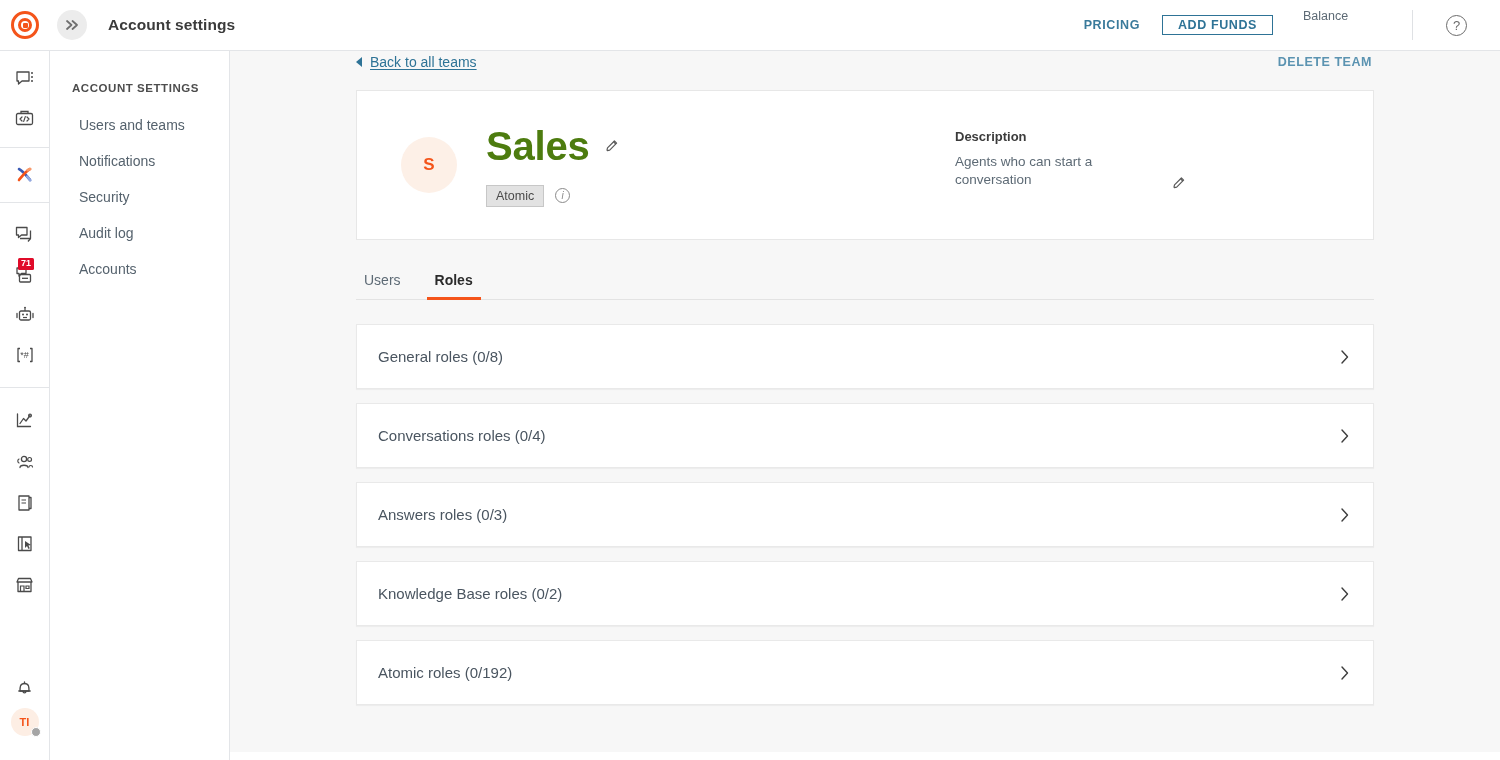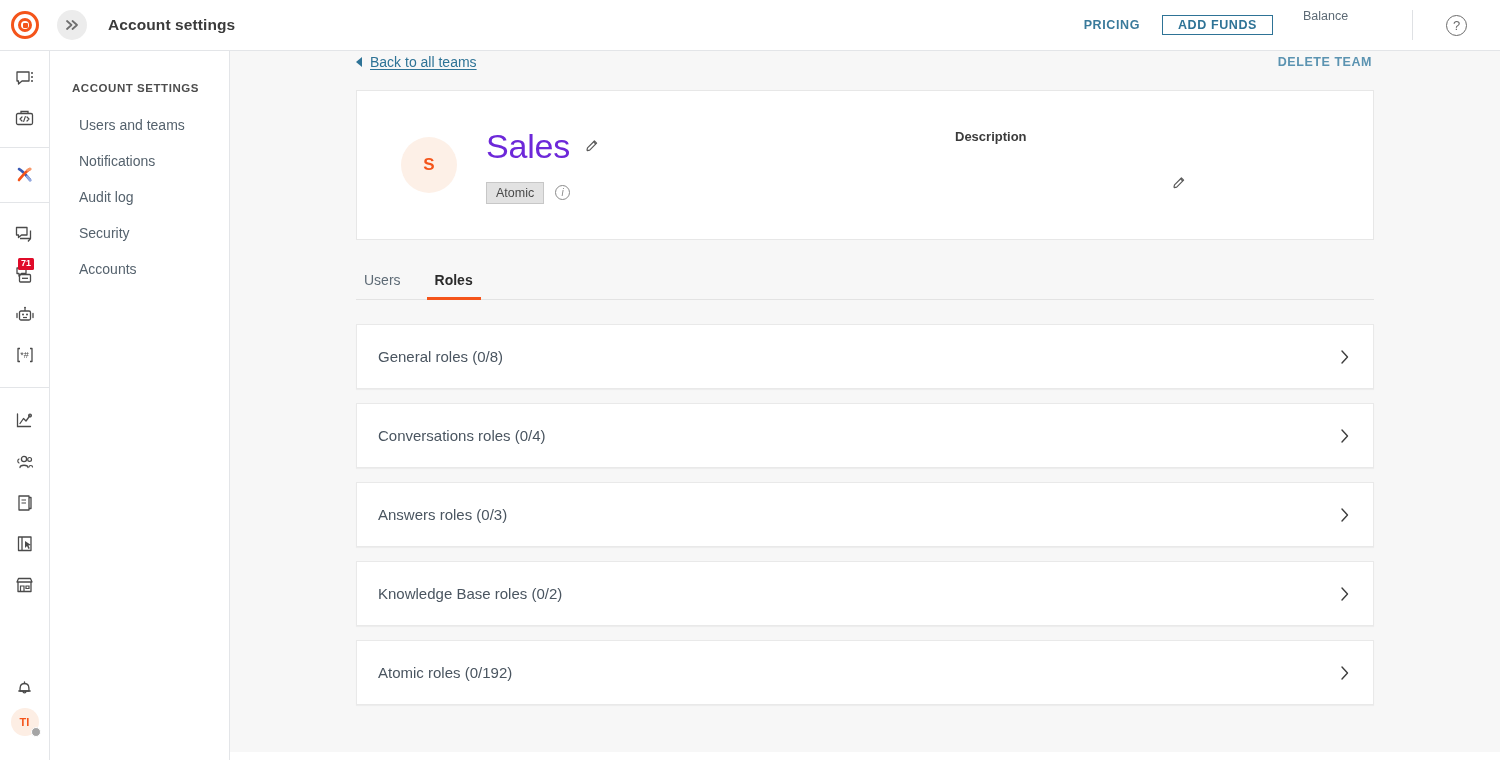--- a/index.html
+++ b/index.html
@@ -177,21 +177,21 @@
   .team-avatar {
     width: 56px; height: 56px; border-radius: 50%;
     background: #fdf0e7; color: #f4541a;
     font-size: 17px; font-weight: bold;
     display: flex; align-items: center; justify-content: center;
     margin-left: 44px; flex: none;
   }
   .team-info { margin-left: 29px; }
   .team-title-row { display: flex; align-items: center; }
   .team-title {
-    font-size: 34px; font-weight: normal; color: #6d28d9;
+    font-size: 40px; font-weight: bold; color: #4d7c0f;
     letter-spacing: -.2px;
   }
   .pencil { margin-left: 14px; cursor: pointer; display: block; }
   .chip-row { display: flex; align-items: center; margin-top: 16px; }
   .chip {
     background: #e2e2e2; border: 1px solid #c7c7c7;
     color: #4a4a4a; font-size: 12.5px;
     padding: 3px 9px;
   }
   .info-icon {
@@ -410,22 +410,22 @@
       <span>TI</span>
       <span class="status-dot"></span>
     </div>
   </div>
 </div>
 
 <div class="settings-nav">
   <div class="settings-heading">ACCOUNT SETTINGS</div>
   <div class="settings-item">Users and teams</div>
   <div class="settings-item">Notifications</div>
+  <div class="settings-item">Security</div>
   <div class="settings-item">Audit log</div>
-  <div class="settings-item">Security</div>
   <div class="settings-item">Accounts</div>
 </div>
 
 <div class="main">
 
   <div class="crumb-row">
     <div class="back-link">
       <span class="back-arrow"></span>
       <span class="back-text">Back to all teams</span>
     </div>
@@ -444,20 +444,21 @@
         </svg>
       </div>
       <div class="chip-row">
         <span class="chip">Atomic</span>
         <span class="info-icon">i</span>
       </div>
     </div>
 
     <div class="desc-block">
       <div class="desc-label">Description</div>
+      <div class="desc-text">Agents who can start a conversation</div>
       <svg class="desc-pencil" width="16" height="16" viewBox="0 0 16 16">
         <path d="M3 12.2 L3.5 9.9 L10.4 3 L12.6 5.2 L5.7 12.1 L3.4 12.6 Z" fill="none" stroke="#5a5a5a" stroke-width="1.2" stroke-linejoin="round"></path>
         <path d="M9.6 3.8 L11.8 6" fill="none" stroke="#5a5a5a" stroke-width="1.2"></path>
       </svg>
     </div>
   </div>
 
   <div class="tabs">
     <div class="tab">Users</div>
     <div class="tab active">Roles</div>

